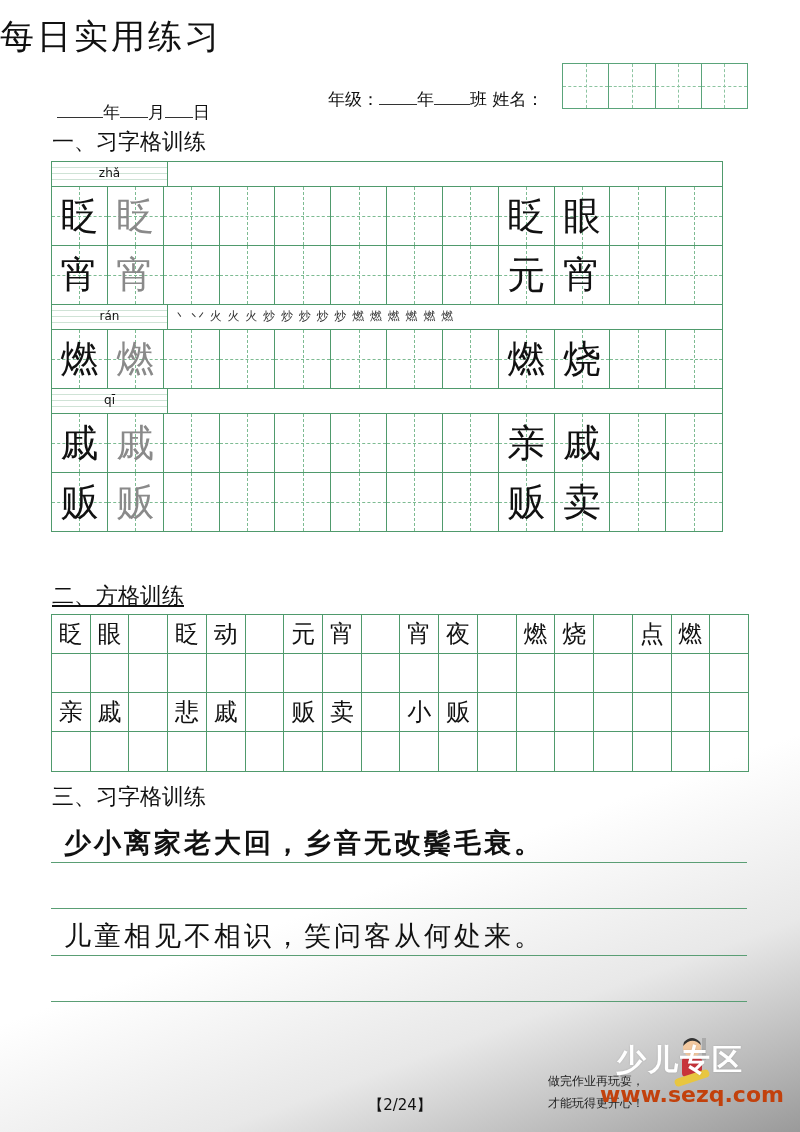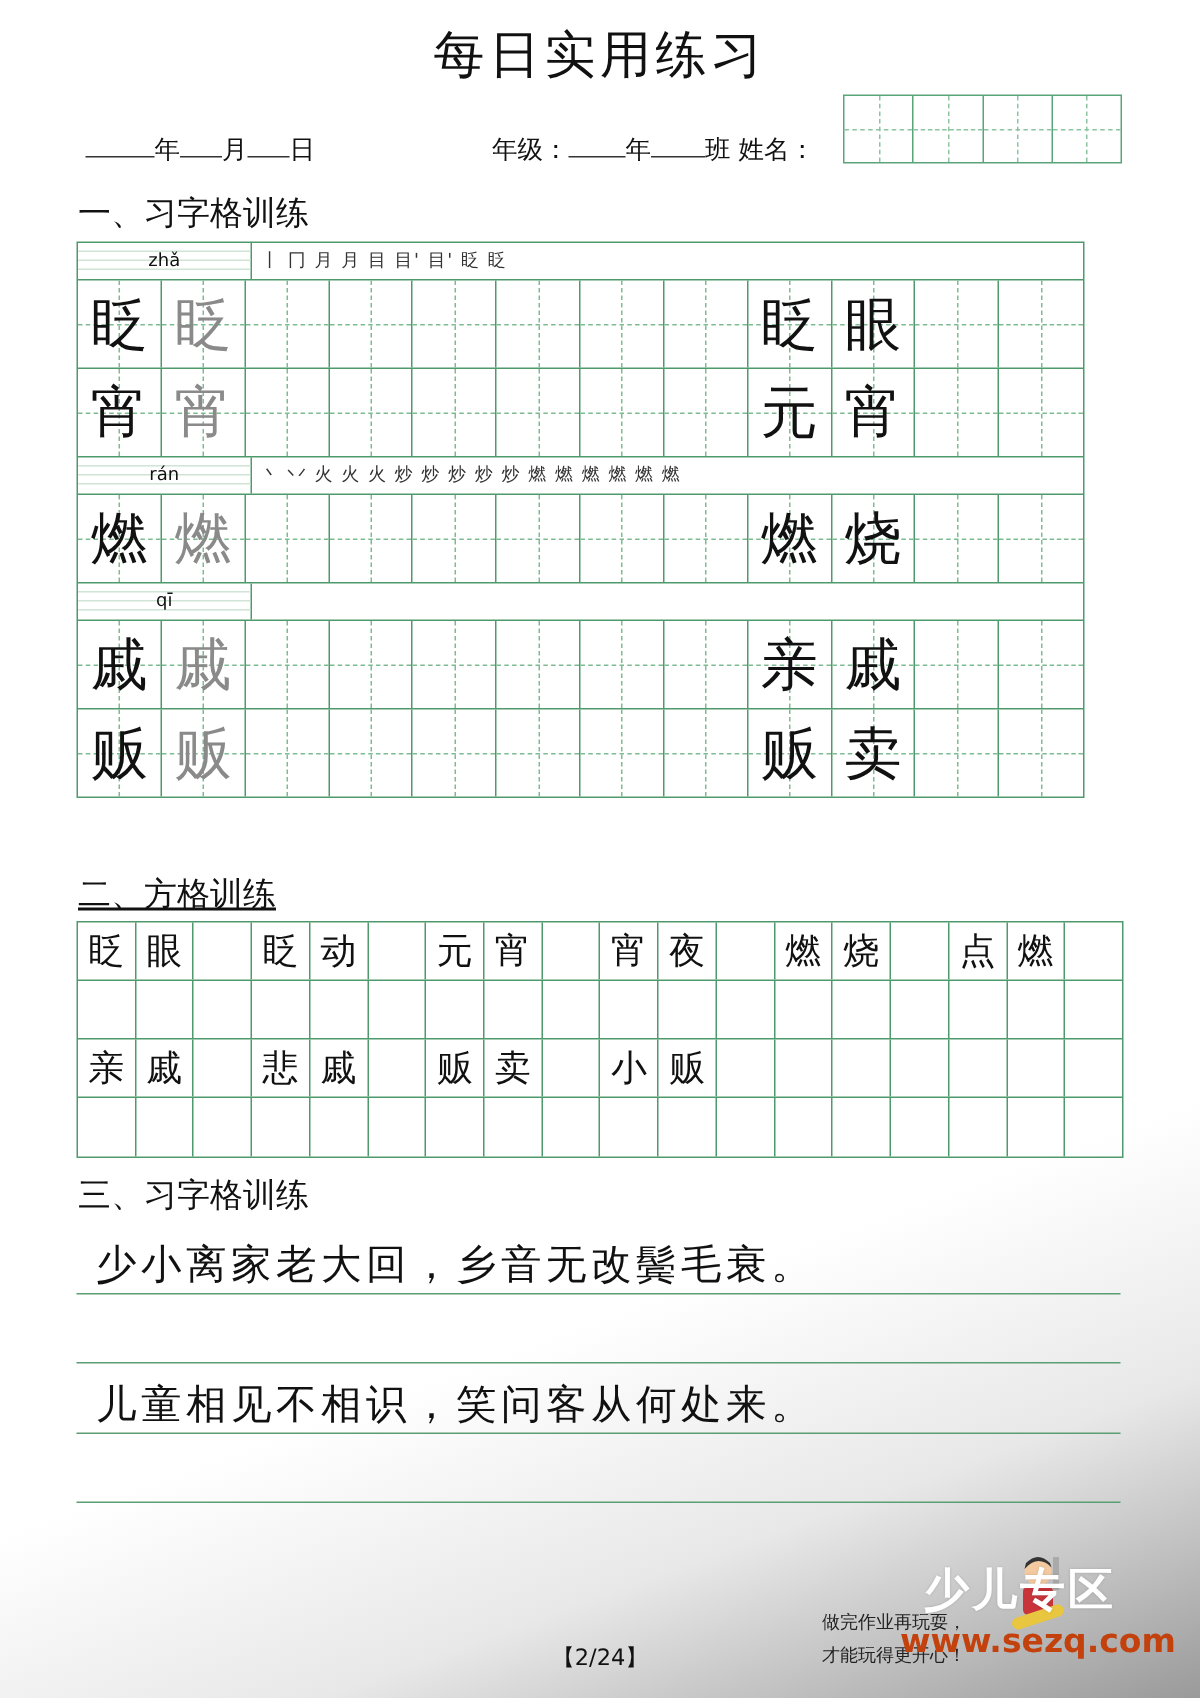--- a/index.html
+++ b/index.html
@@ -1,18 +1,18 @@
 <!DOCTYPE html>
 <html><head>
 <meta charset="utf-8">
 <style>
   html,body{margin:0;padding:0;}
   body{width:800px;height:1132px;position:relative;overflow:hidden;background:#fff;font-family:"DejaVu Sans",sans-serif;color:#111;}
   .bg-fade{position:absolute;left:0;top:0;width:800px;height:1132px;background:linear-gradient(160deg,#ffffff 0%,#ffffff 72%,#e8e8e8 85%,#9a9a9a 100%);z-index:0;}
-  .title{position:absolute;left:0;width:800px;top:14px;text-align:center;font-size:34px;letter-spacing:3px;z-index:2;}
+  .title{position:absolute;left:0;width:800px;top:14px;font-size:34px;letter-spacing:3px;z-index:2;}
   .info{position:absolute;top:88px;font-size:17px;z-index:2;white-space:nowrap;}
   .blank{display:inline-block;border-bottom:1px solid #333;height:16px;vertical-align:baseline;}
   .name-grid{position:absolute;left:562px;top:63px;width:186px;height:46px;border:1.5px solid #5aa47a;display:flex;z-index:2;box-sizing:border-box;}
   .name-cell{flex:1;border-right:1.5px solid #5aa47a;position:relative;}
   .name-cell:last-child{border-right:none;}
   .name-cell::before{content:"";position:absolute;left:50%;top:0;bottom:0;border-left:1px dashed #8cc4a0;}
   .name-cell::after{content:"";position:absolute;top:50%;left:0;right:0;border-top:1px dashed #8cc4a0;}
   .sec-title{position:absolute;left:52px;font-size:22px;z-index:2;}
   .practice{position:absolute;left:51px;top:161px;width:672px;z-index:2;border:1.5px solid #4f9a6c;box-sizing:border-box;}
   .p-pin-row{display:flex;height:24px;border-bottom:1.5px solid #4f9a6c;}
@@ -43,42 +43,41 @@
   .wm-url{left:600px;top:1082px;font-size:22px;color:#c2410c;font-weight:bold;}
   .mascot{position:absolute;left:672px;top:1036px;width:40px;height:58px;z-index:2;}
 </style>
 </head>
 <body>
 
 <div class="bg-fade"></div>
 
 <div class="title">每日实用练习</div>
 
-<div class="info" style="left:57px;">
+<div class="info" style="left:57px;margin-top:13px;">
   <span class="blank" style="width:46px"></span><span>年</span><span class="blank" style="width:28px"></span><span>月</span><span class="blank" style="width:28px"></span><span>日</span>
 </div>
 
 <div class="info" style="left:328px;">
   <span>年级：</span><span class="blank" style="width:38px"></span><span>年</span><span class="blank" style="width:36px"></span><span>班</span>&nbsp;<span>姓名：</span>
 </div>
 
 <div class="name-grid">
   <div class="name-cell"></div>
   <div class="name-cell"></div>
   <div class="name-cell"></div>
   <div class="name-cell"></div>
 </div>
 
 <div class="sec-title" style="top:127px;">一、习字格训练</div>
 
 <div class="practice" id="practice">
     <div class="group">
       <div class="p-pin-row">
         <div class="p-pin-box"><div class="ln" style="top:5px"></div><div class="ln" style="top:11px"></div><div class="ln" style="top:17px"></div><span class="p-pin-text">zhǎ</span></div>
-        <div class="p-strokes">丨 冂 月 月 目 目' 目' 眨 眨</div>
       </div>
       <div class="p-char-row">
         <div class="p-cell model">
           <span>眨</span>
         </div>
         <div class="p-cell trace">
           <span>眨</span>
         </div>
         <div class="p-cell"></div>
         <div class="p-cell"></div>
@@ -281,21 +280,21 @@
       <div class="f-cell"></div>
       <div class="f-cell"></div>
       <div class="f-cell"></div>
       <div class="f-cell"></div>
       <div class="f-cell"></div>
     </div>
   </div>
 
 <div class="sec-title" style="top:782px;">三、习字格训练</div>
 
-<div class="zhang-text" style="top:825px;">少小离家老大回，乡音无改鬓毛衰。</div>
+<div class="zhang-text" style="top:825px;font-weight:bold;">少小离家老大回，乡音无改鬓毛衰。</div>
 <div class="zhang-line" style="top:862px;"></div>
 <div class="zhang-line" style="top:908px;"></div>
 <div class="zhang-text" style="top:918px;">儿童相见不相识，笑问客从何处来。</div>
 <div class="zhang-line" style="top:955px;"></div>
 <div class="zhang-line" style="top:1001px;"></div>
 
 <svg class="mascot" viewBox="0 0 40 58">
   <circle cx="20" cy="12" r="9" fill="#f3c9a0"></circle>
   <path d="M11 10 Q20 0 29 9 L28 6 Q20 -2 12 6 Z" fill="#333"></path>
   <rect x="10" y="21" width="20" height="20" rx="4" fill="#c8343a"></rect>

